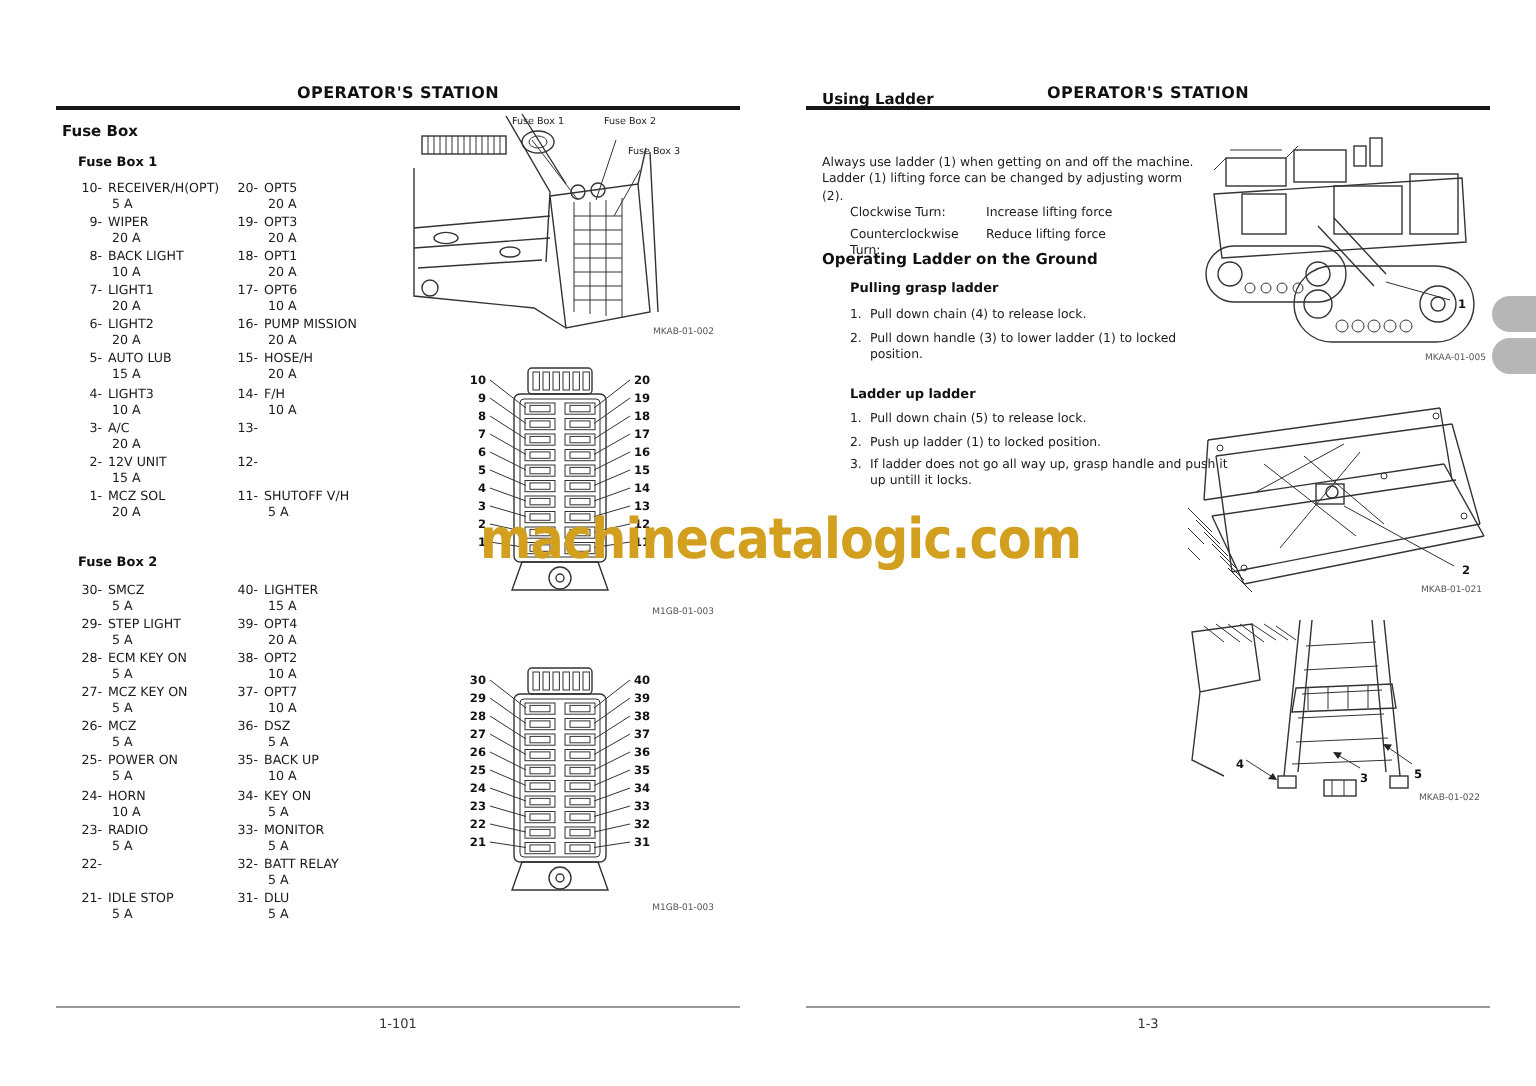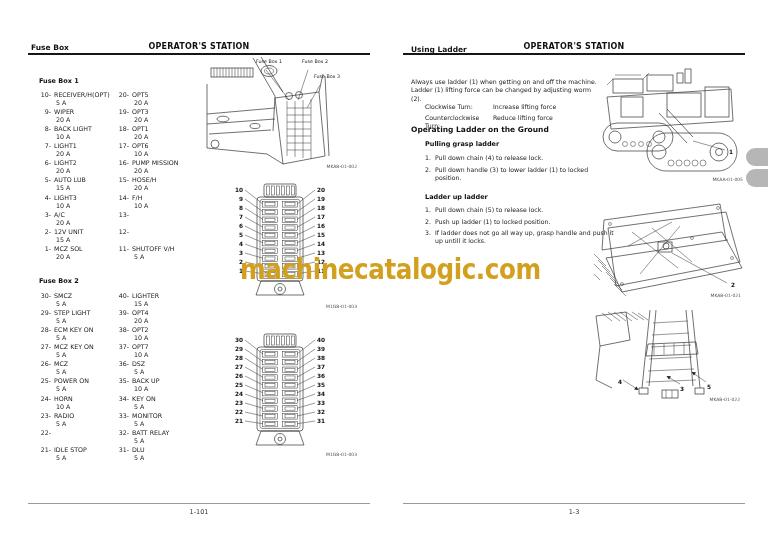--- a/index.html
+++ b/index.html
@@ -48,21 +48,21 @@
 </style>
 </head>
 <body>
 
 <div class="canvas">
 
   <div class="page page-left">
     <div class="hdr-title">OPERATOR'S STATION</div>
     <div class="hdr-rule"></div>
 
-    <div class="sec-title" style="left:3px;top:7px;">Fuse Box</div>
+    <div class="sec-title" style="left:3px;top:25px;">Fuse Box</div>
 
     <div class="sub-title" style="left:11px;top:41px;">Fuse Box 1</div>
     <div class="fuse-grid" style="top:55px;">
       <div id="fb1-left">
           <div class="fuse-item">
             <div class="fi-l1">
               <span class="fi-num">10-</span>
               <span class="fi-name">RECEIVER/H(OPT)</span>
             </div>
             <div class="fi-amp">5 A</div>

